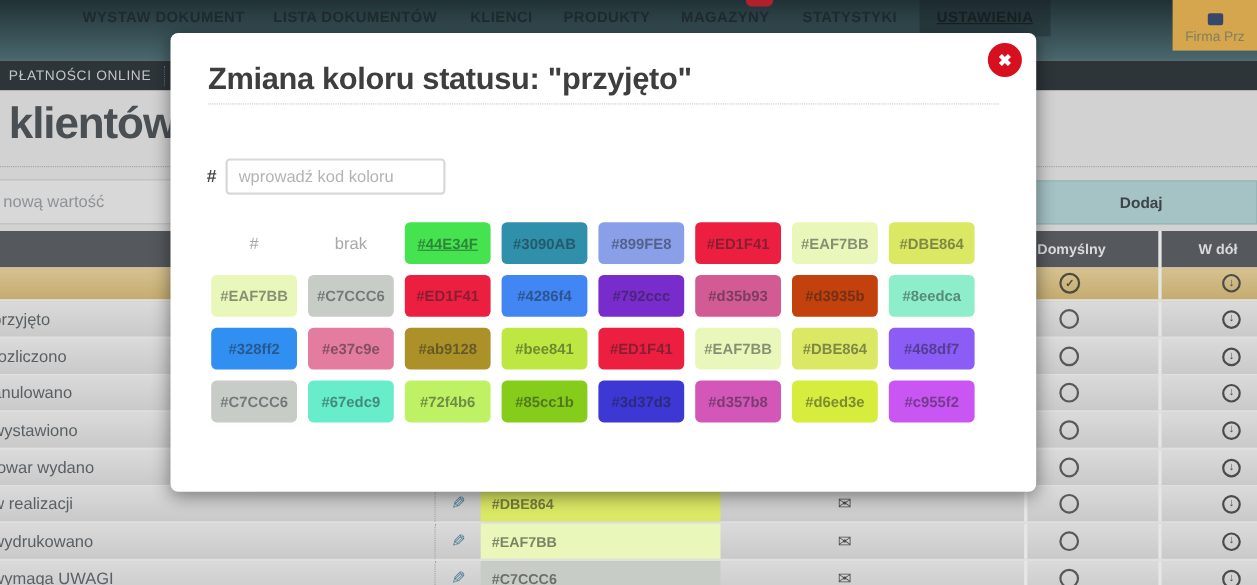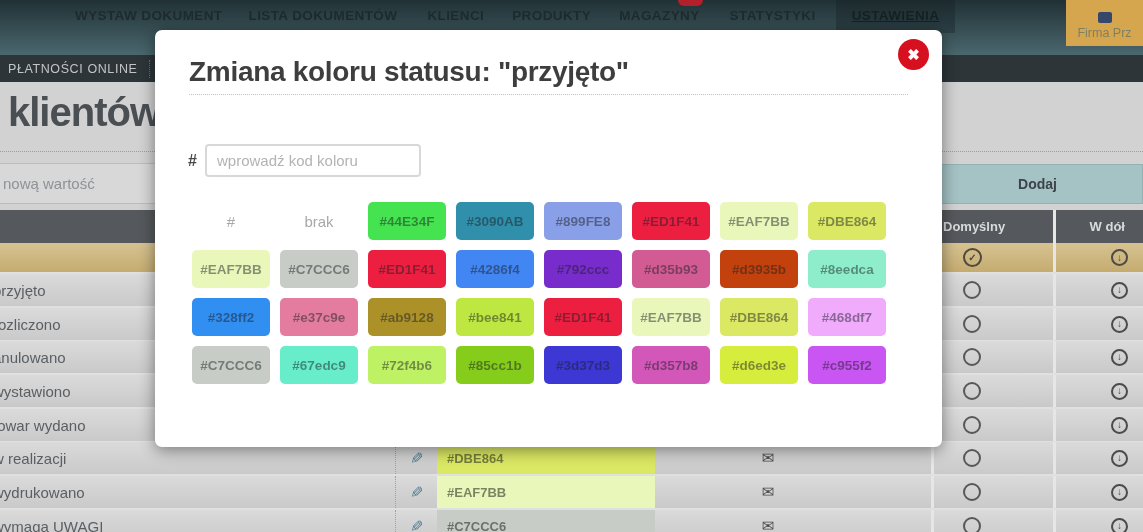--- a/index.html
+++ b/index.html
@@ -79,21 +79,21 @@
   
   .modal{position:absolute;left:155px;top:30px;width:787px;height:417px;background:#ffffff;
     border-radius:7px;box-shadow:0 3px 16px rgba(0,0,0,.45);z-index:20;}
   .modal-title{position:absolute;left:34px;top:26px;font-size:28px;font-weight:bold;
     color:#3e3e3e;letter-spacing:-.3px;white-space:nowrap;}
   .modal-hr{position:absolute;left:34px;top:64px;width:719px;border-bottom:1px dotted #c4c4c4;}
   .modal-close{position:absolute;top:9px;right:13px;width:31px;height:31px;border-radius:50%;
     display:flex;align-items:center;justify-content:center;color:#ffffff;
     font-size:15px;font-weight:bold;cursor:pointer;}
   .hash-label{position:absolute;left:33px;top:122px;font-size:16px;font-weight:bold;color:#4a4a4a;}
-  .color-input{position:absolute;left:50px;top:114px;width:216px;height:33px;box-sizing:border-box;
+  .color-input{position:absolute;left:50px;top:114px;width:200px;height:33px;box-sizing:border-box;
     border:2px solid #d8d8d8;border-radius:4px;padding:0 10px;font-size:15px;color:#555;
     font-family:"Liberation Sans",sans-serif;outline:none;}
   .color-input::placeholder{color:#b3b3b3;}
   .palette{position:absolute;left:37px;top:172px;display:grid;
     grid-template-columns:repeat(8,78px);grid-auto-rows:38px;gap:10px;}
   .pcell{width:78px;height:38px;border-radius:5px;display:flex;align-items:center;justify-content:center;
     font-size:13.5px;font-weight:bold;color:rgba(25,30,35,.48);cursor:pointer;}
   .pcell.ptext{background:transparent;color:#a8a8a8;font-weight:normal;font-size:15px;cursor:default;}
 </style>
 </head>
@@ -292,42 +292,42 @@
     <div class="modal-title">Zmiana koloru statusu: "przyjęto"</div>
     <div class="modal-hr"></div>
     <div class="modal-close" style="background-color: rgb(214, 16, 31);">✖</div>
 
     <div class="hash-label">#</div>
     <input class="color-input" placeholder="wprowadź kod koloru" style="">
 
     <div class="palette">
       <div class="pcell ptext">#</div>
       <div class="pcell ptext" style="cursor:pointer">brak</div>
-      <div class="pcell" style="background-color: rgb(68, 227, 79);">#44E34F</div>
+      <div class="pcell" style="background-color: rgb(68, 227, 79); text-decoration: underline;">#44E34F</div>
       <div class="pcell" style="background-color: rgb(48, 144, 171);">#3090AB</div>
       <div class="pcell" style="background-color: rgb(137, 159, 232);">#899FE8</div>
       <div class="pcell" style="background-color: rgb(237, 31, 65);">#ED1F41</div>
       <div class="pcell" style="background-color: rgb(234, 247, 187);">#EAF7BB</div>
       <div class="pcell" style="background-color: rgb(219, 232, 100);">#DBE864</div>
       <div class="pcell" style="background-color: rgb(234, 247, 187);">#EAF7BB</div>
       <div class="pcell" style="background-color: rgb(199, 204, 198);">#C7CCC6</div>
       <div class="pcell" style="background-color: rgb(237, 31, 65);">#ED1F41</div>
       <div class="pcell" style="background-color: rgb(66, 134, 244);">#4286f4</div>
       <div class="pcell" style="background-color: rgb(121, 44, 204);">#792ccc</div>
       <div class="pcell" style="background-color: rgb(211, 91, 147);">#d35b93</div>
       <div class="pcell" style="background-color: #c2410c;">#d3935b</div>
       <div class="pcell" style="background-color: rgb(142, 237, 202);">#8eedca</div>
       <div class="pcell" style="background-color: rgb(50, 143, 242);">#328ff2</div>
       <div class="pcell" style="background-color: rgb(227, 124, 158);">#e37c9e</div>
       <div class="pcell" style="background-color: rgb(171, 145, 40);">#ab9128</div>
       <div class="pcell" style="background-color: rgb(190, 232, 65);">#bee841</div>
       <div class="pcell" style="background-color: rgb(237, 31, 65);">#ED1F41</div>
       <div class="pcell" style="background-color: rgb(234, 247, 187);">#EAF7BB</div>
       <div class="pcell" style="background-color: rgb(219, 232, 100);">#DBE864</div>
-      <div class="pcell" style="background-color: #f0abfc;">#468df7</div>
+      <div class="pcell" style="background-color: #8b5cf6;">#468df7</div>
       <div class="pcell" style="background-color: rgb(199, 204, 198);">#C7CCC6</div>
       <div class="pcell" style="background-color: rgb(103, 237, 201);">#67edc9</div>
       <div class="pcell" style="background-color: #bef264;">#72f4b6</div>
       <div class="pcell" style="background-color: rgb(133, 204, 27);">#85cc1b</div>
       <div class="pcell" style="background-color: rgb(61, 55, 211);">#3d37d3</div>
       <div class="pcell" style="background-color: rgb(211, 87, 184);">#d357b8</div>
       <div class="pcell" style="background-color: rgb(214, 237, 62);">#d6ed3e</div>
       <div class="pcell" style="background-color: rgb(201, 85, 242);">#c955f2</div>
     </div>
   </div>

